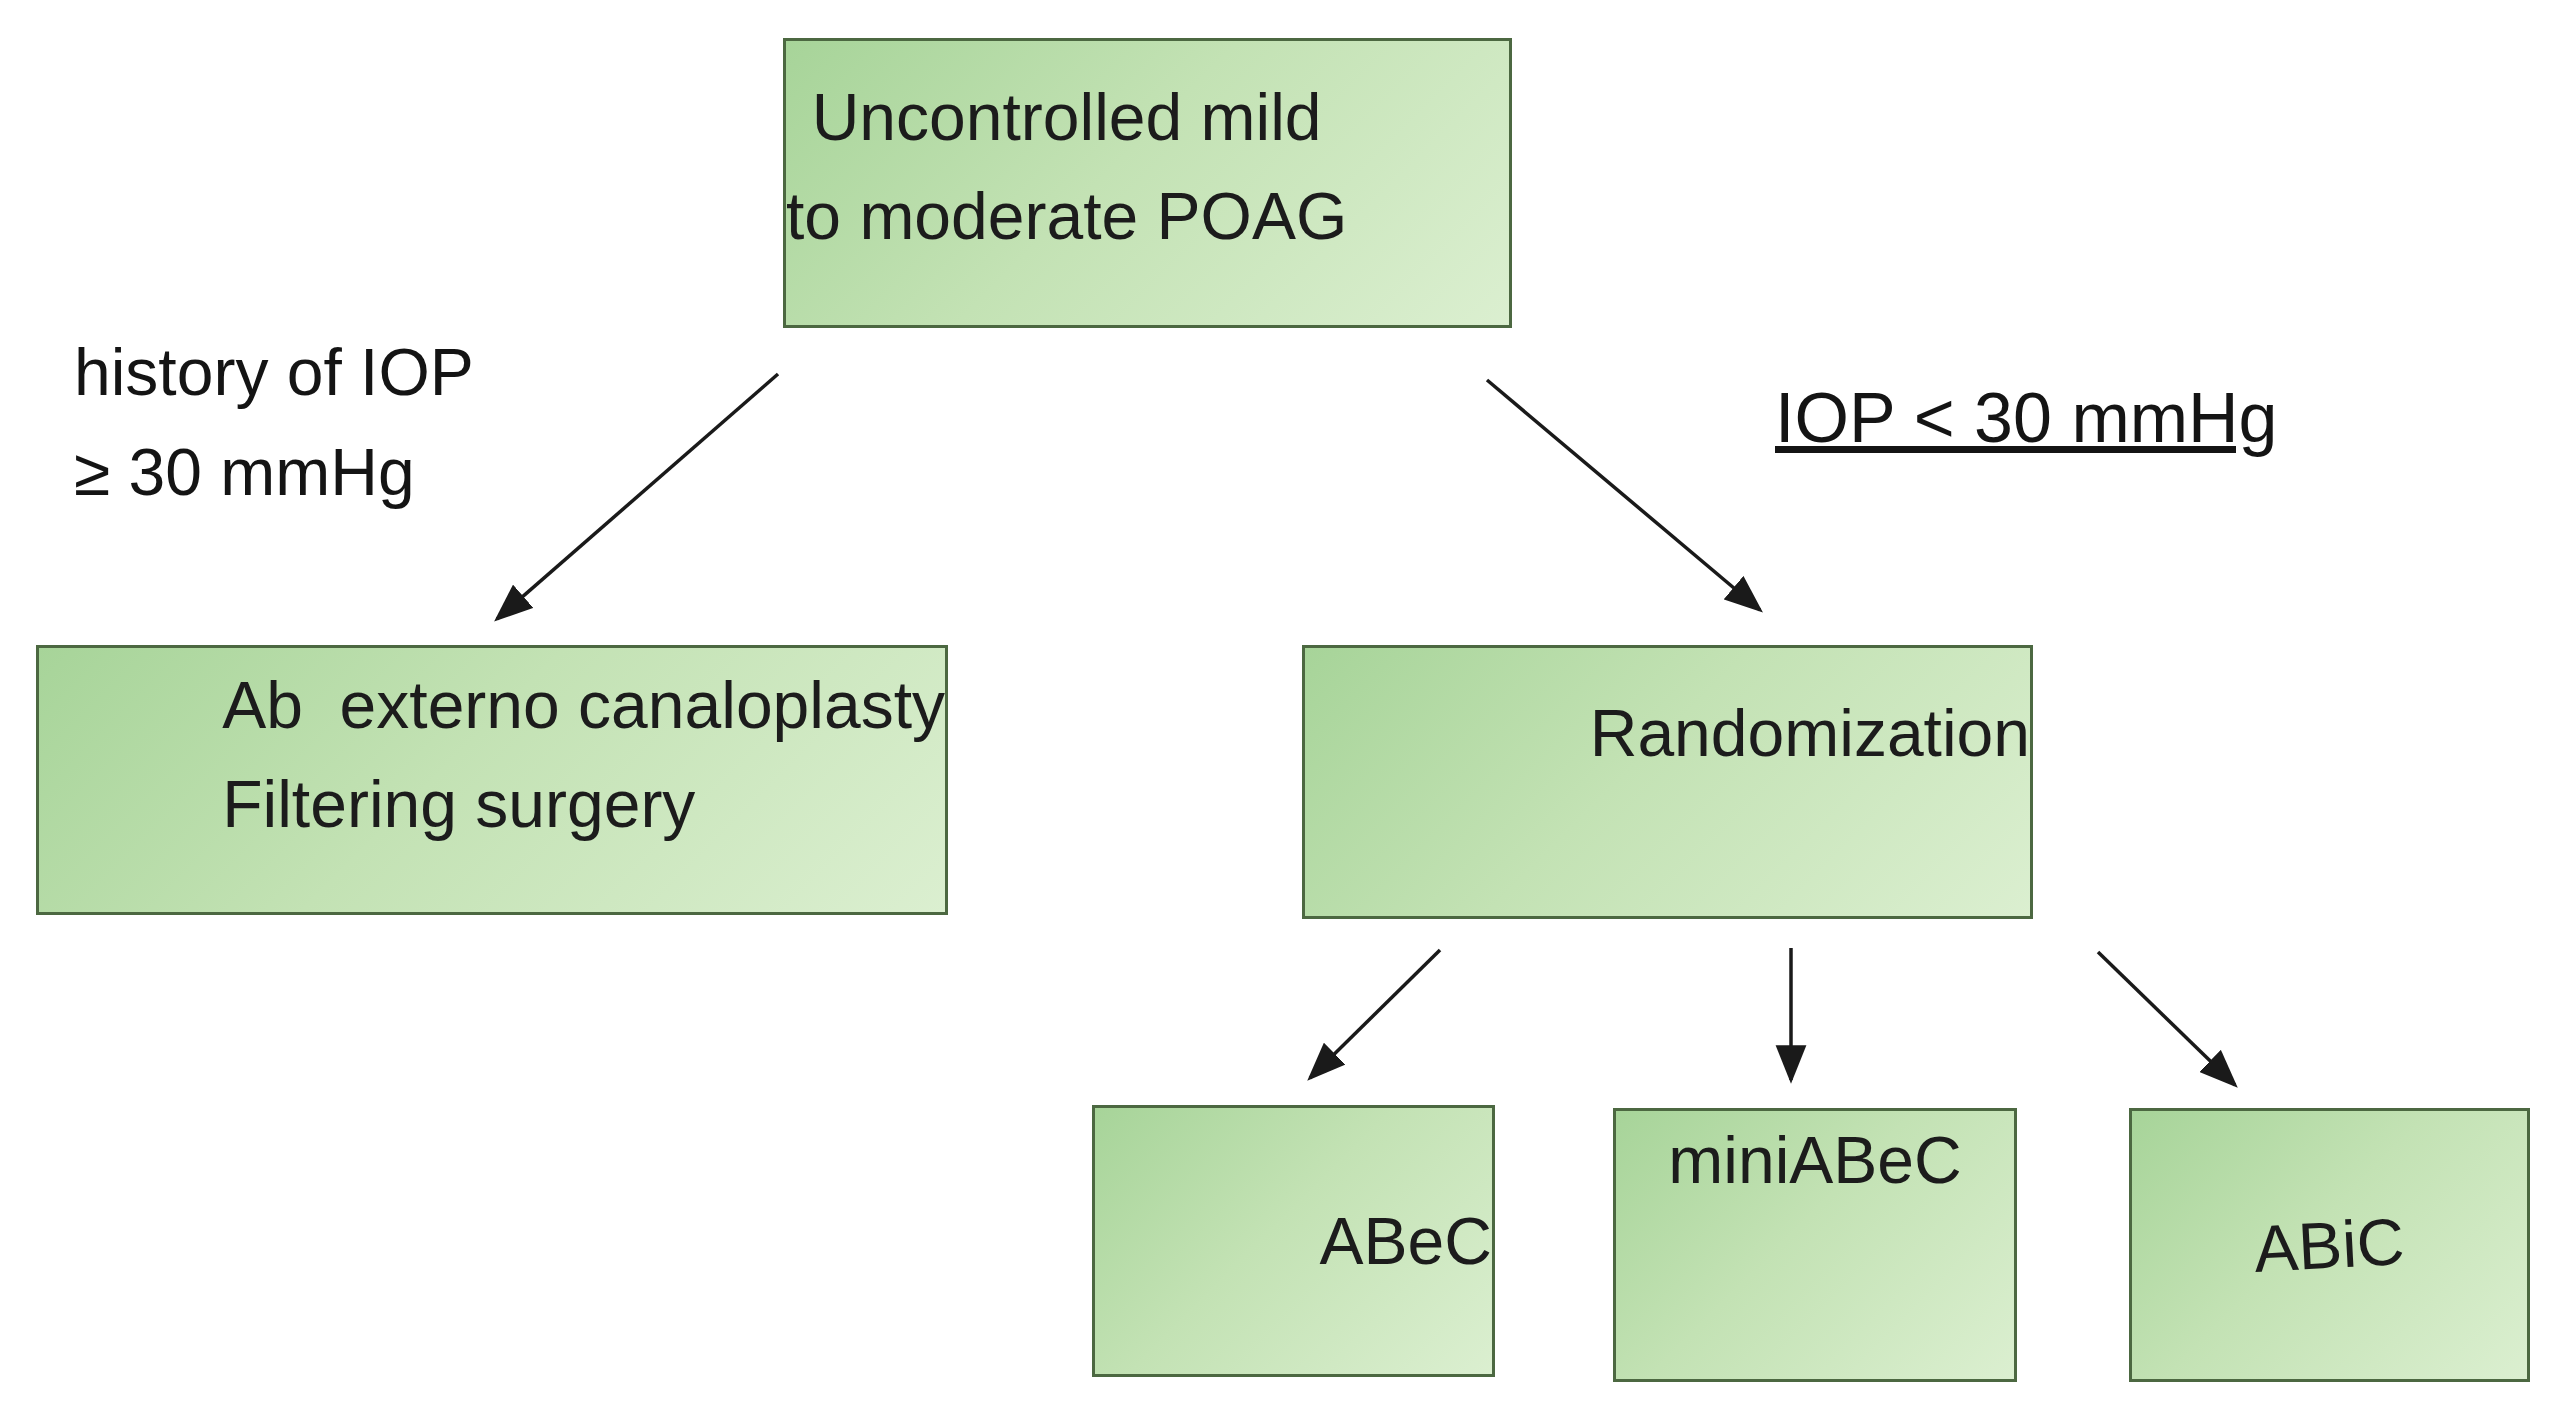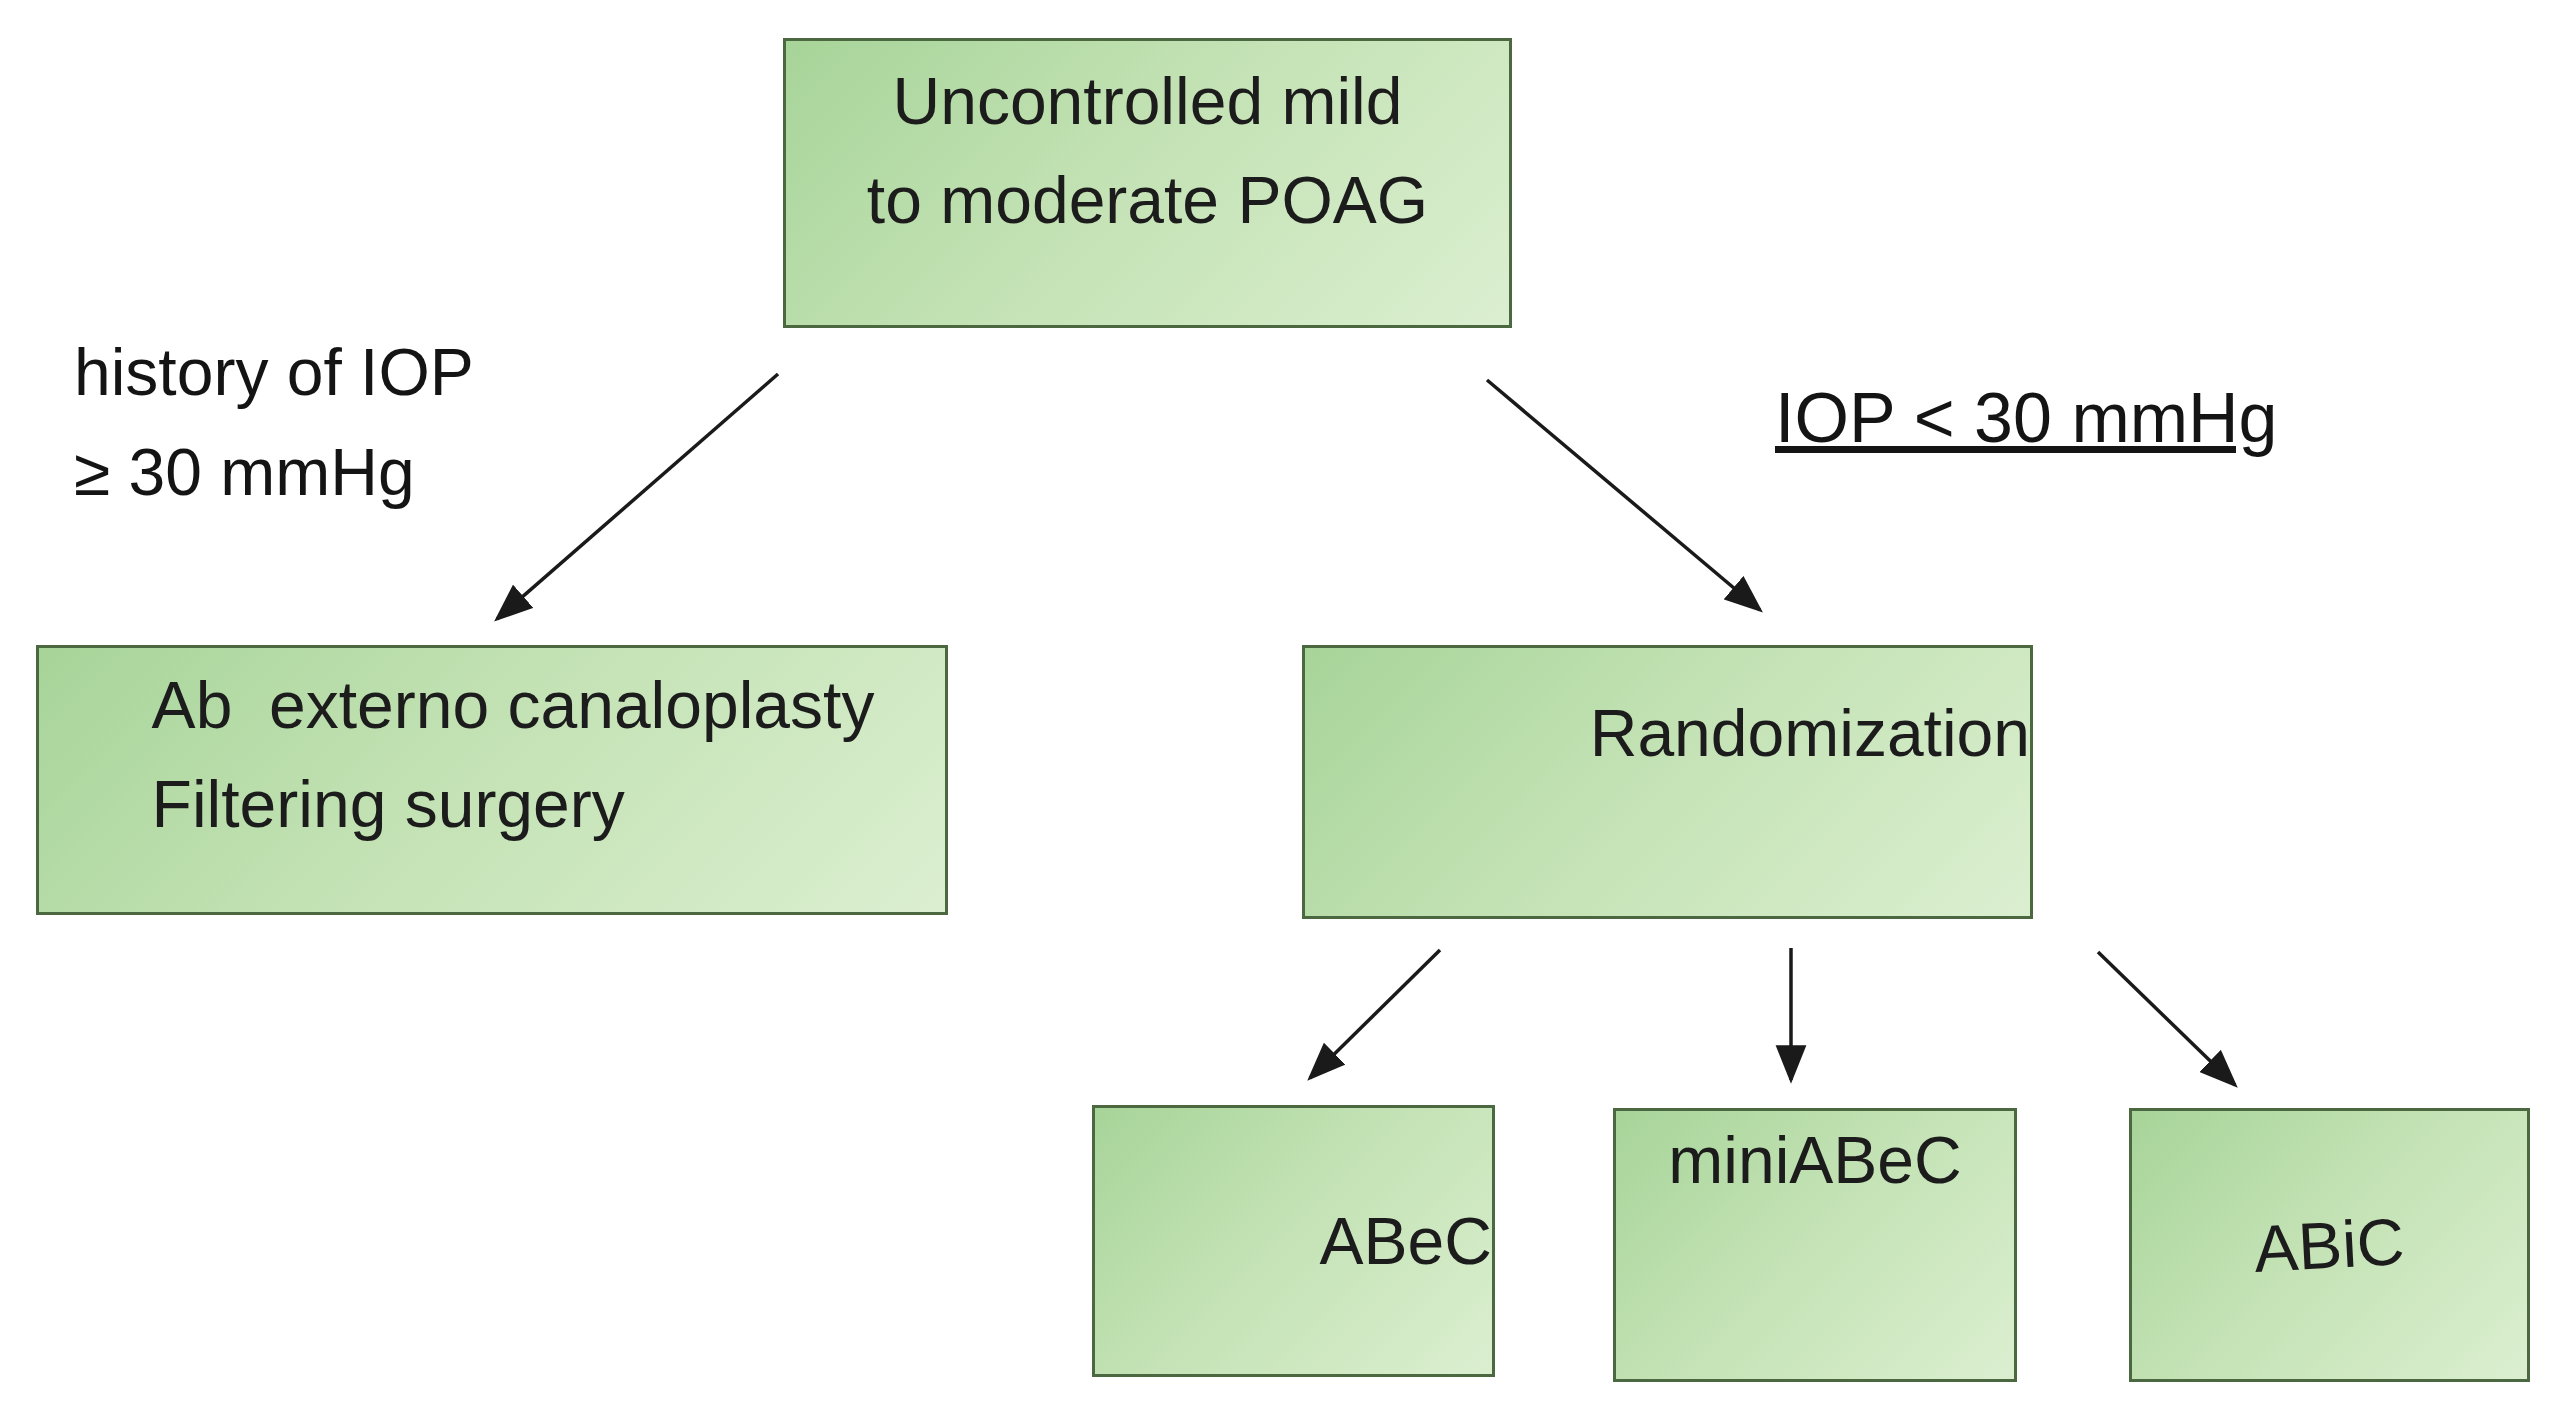--- a/index.html
+++ b/index.html
@@ -24,25 +24,25 @@
     display: flex;
     font-size: 66px;
     color: #1c1c1c;
   }
   .node .txt {
     white-space: pre-wrap;
     line-height: 99px;
   }
   #node-root {
     left: 783px; top: 38px; width: 729px; height: 290px;
-    justify-content: center; padding-top: 11px; text-align: center;
+    padding-top: 27px; text-align: center;
   }
   #node-left-outcome {
     left: 36px; top: 645px; width: 912px; height: 270px;
-    justify-content: center; padding: 8px 0 3px 42px; text-align: left;
+    justify-content: flex-end; padding: 8px 0 3px 42px; text-align: left;
   }
   #node-randomization {
     left: 1302px; top: 645px; width: 731px; height: 274px;
     justify-content: flex-end; padding-top: 36px; text-align: center;
   }
   #node-abec {
     left: 1092px; top: 1105px; width: 403px; height: 272px;
     align-items: center; justify-content: flex-end; text-align: center;
   }
   #node-miniabec {

